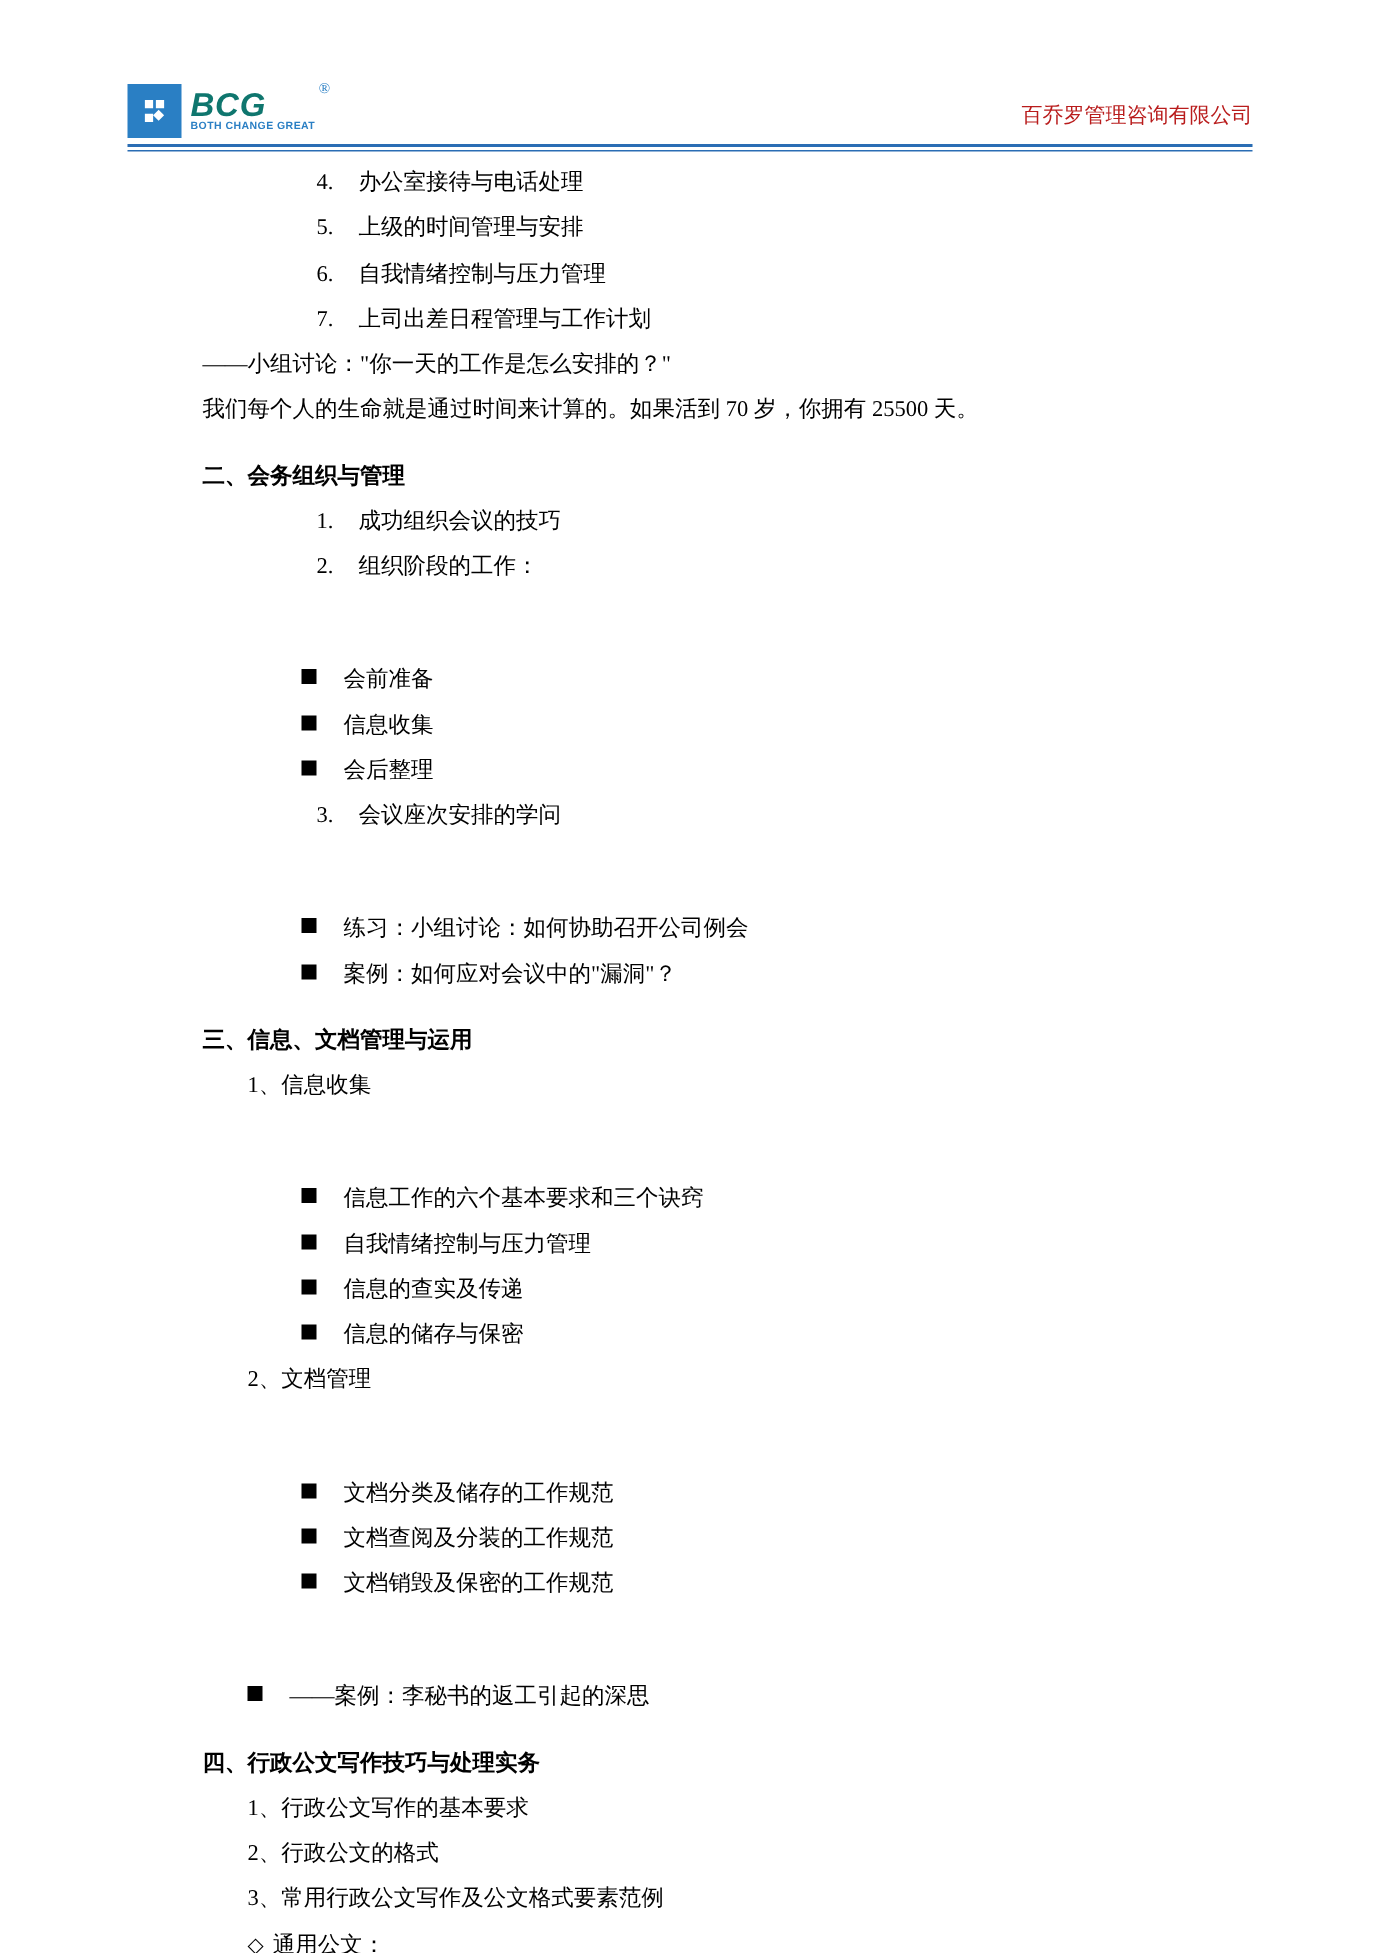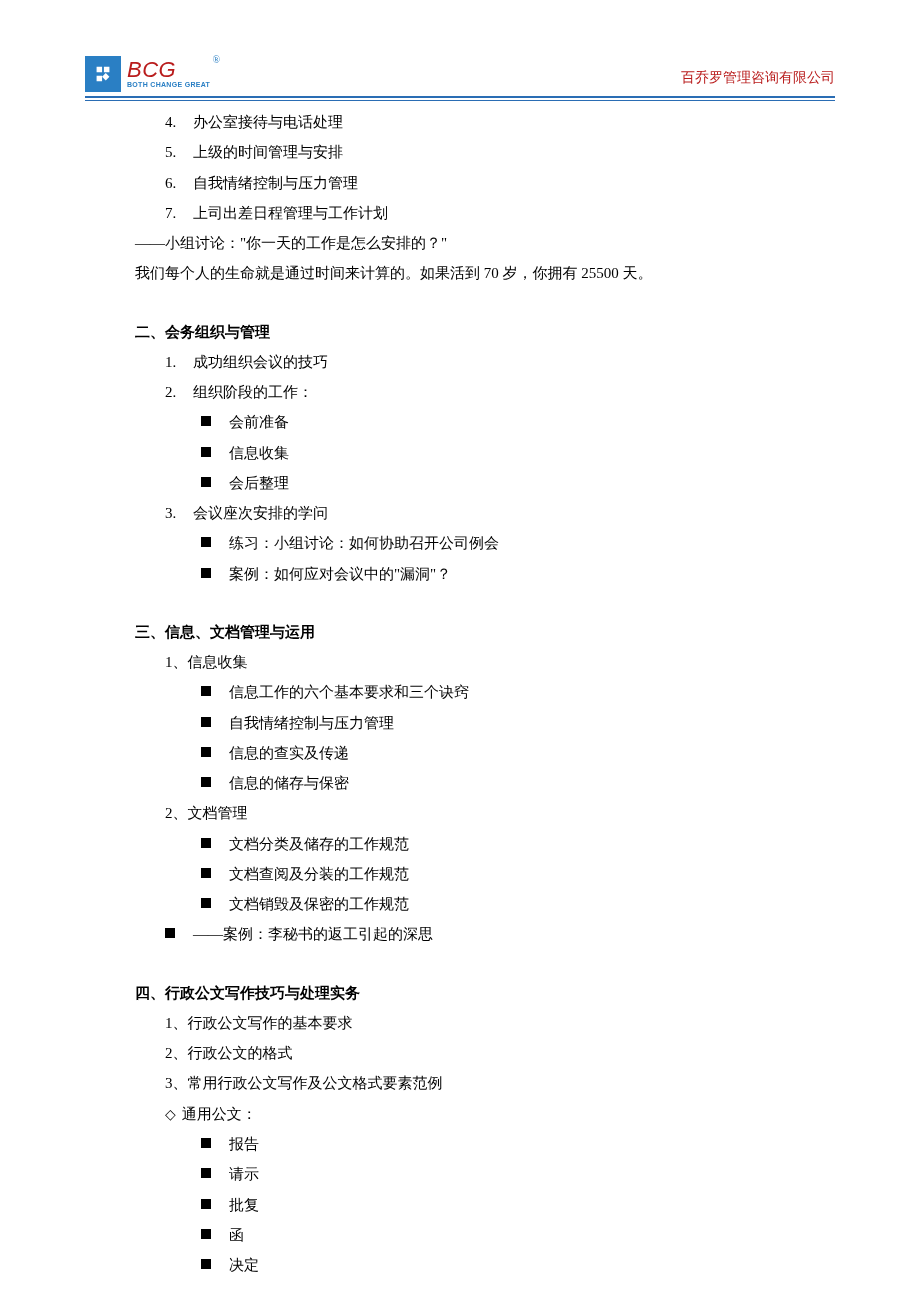--- a/index.html
+++ b/index.html
@@ -38,24 +38,24 @@
     background: #2a7fc4;
     display: flex;
     align-items: center;
     justify-content: center;
     position: relative;
   }
   .logo-mark svg { width: 22px; height: 22px; }
   .logo-text-wrap { display: flex; flex-direction: column; position: relative; }
   .logo-text {
     font-family: Arial, sans-serif;
-    font-weight: normal;
+    font-weight: bold;
     font-style: italic;
     font-size: 22px;
-    color: #b91c1c;
+    color: #0f766e;
     line-height: 1;
     letter-spacing: 0.5px;
   }
   .logo-sub {
     font-family: Arial, sans-serif;
     font-size: 7px;
     color: #2a7fc4;
     font-weight: bold;
     letter-spacing: 0.3px;
     line-height: 1.2;
@@ -75,29 +75,29 @@
   }
   .double-line {
     border-top: 2.5px solid #2a6db4;
     border-bottom: 1px solid #2a6db4;
     height: 5px;
     margin-top: 2px;
   }
   
   .content { flex: 1; padding-top: 6px; }
   .num-list { list-style: none; padding-left: 80px; }
-  .num-list li { padding: 2px 0; }
+  .num-list li { padding: 2px 0; margin-left: 46px; }
   .num { display: inline-block; width: 28px; }
   .para { padding: 2px 0 2px 50px; text-indent: 0; }
   .h2 {
     font-weight: bold;
     padding: 2px 0 2px 50px;
-    margin-top: 28px;
-  }
-  .sq-list { list-style: none; padding-left: 116px; }
+    margin-top: 14px;
+  }
+  .sq-list { list-style: none; padding-left: 116px; margin-top: 45px; }
   .sq-list li { padding: 2px 0; position: relative; }
   .sq-list li::before {
     content: "";
     display: inline-block;
     width: 10px; height: 10px;
     background: #000;
     margin-right: 18px;
     vertical-align: 1px;
   }
   .sq-list.shallow { padding-left: 80px; }

